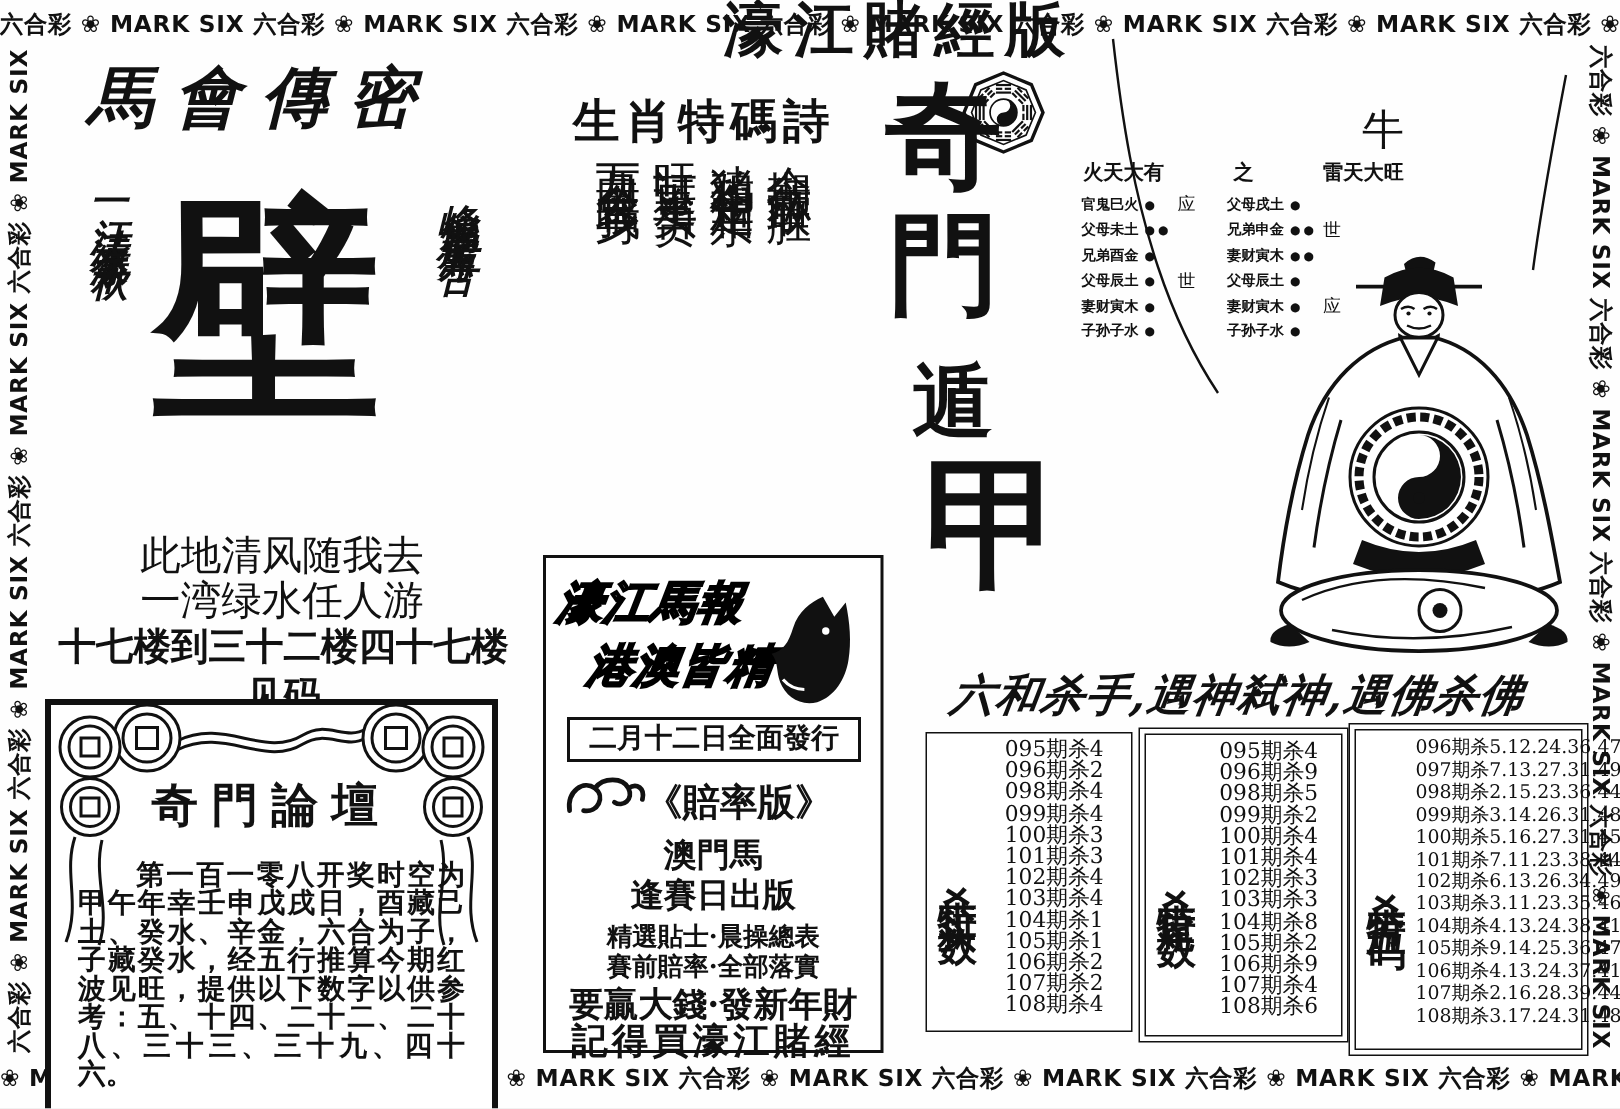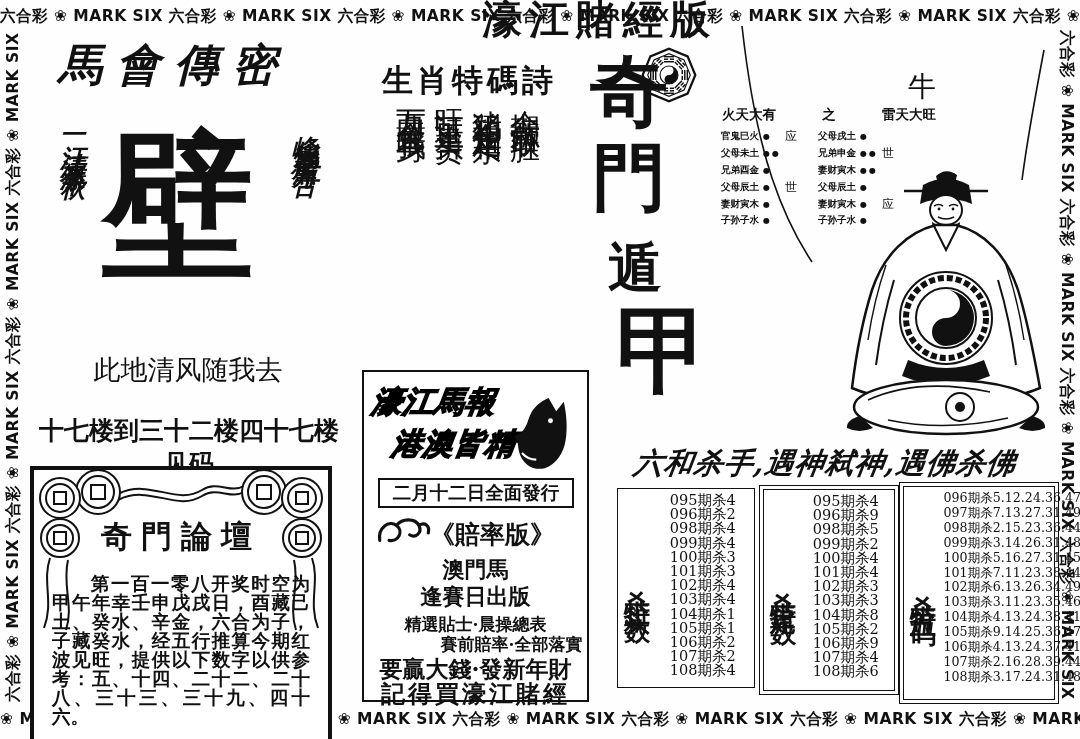--- a/index.html
+++ b/index.html
@@ -91,20 +91,21 @@
   <svg class="abs" style="left:0;top:0;width:1080px;height:739px;pointer-events:none;" viewBox="0 0 1080 739">
     <path d="M742,26 C748,80 756,130 772,178 C782,208 796,238 812,262" stroke="#111" stroke-width="1.6" fill="none"></path>
     <path d="M1044,50 C1036,92 1028,134 1022,180" stroke="#111" stroke-width="1.6" fill="none"></path>
   </svg>
 
   <div class="abs" id="mahui-header">馬會傳密</div>
   <div class="abs vert" id="mahui-left">一汪清水漾千秋</div>
   <div class="abs" id="mahui-big">壁</div>
   <div class="abs vert" id="mahui-right">峰巒懸崖照万古</div>
   <div class="abs mahui-line" id="mv1">此地清风随我去</div>
+  <div class="abs mahui-line" id="mv2">一湾绿水任人游</div>
   <div class="abs mahui-line" id="mv3">十七楼到三十二楼四十七楼见码</div>
 
   <div class="abs sans" id="poem-title">生肖特碼詩</div>
   <div class="abs" id="poem-cols">
     <div>今期行营小取胜</div>
     <div>猪鸡和合定相亲</div>
     <div>旺运可走当头贵</div>
     <div>万两黄金临我身</div>
   </div>
 
@@ -317,21 +318,21 @@
       <path d="M10,60 q6,7 15,7" stroke="#fff" stroke-width="2.2" fill="none"></path>
     </svg>
     <div class="abs" id="ad-release">二月十二日全面發行</div>
     <svg class="abs" style="left:12px;top:144px;width:56px;height:32px;" viewBox="0 0 60 34">
       <path d="M4,26 C2,12 14,4 22,10 C30,16 24,28 14,26 M22,10 C28,2 42,2 46,10 C50,18 42,24 36,20 M46,10 C52,6 58,10 56,18" stroke="#111" stroke-width="3.4" fill="none" stroke-linecap="round"></path>
     </svg>
     <div class="abs" style="left:66px;top:146px;font-size:25px;font-weight:900;">《賠率版》</div>
     <div class="abs ad-c" style="top:183px;font-size:22px;">澳門馬</div>
     <div class="abs ad-c" style="top:210px;font-size:22px;">逢賽日出版</div>
     <div class="abs ad-c" style="top:241px;font-size:17px;">精選貼士·晨操總表</div>
-    <div class="abs ad-c" style="top:261px;font-size:17px;margin-left:36px;">賽前賠率·全部落實</div>
+    <div class="abs ad-c" style="top:261px;font-size:17px;">賽前賠率·全部落實</div>
     <div class="abs ad-c" style="top:282px;font-size:23px;font-weight:900;">要贏大錢·發新年財</div>
     <div class="abs ad-c" style="top:306px;font-size:24px;font-weight:900;letter-spacing:3px;font-family:Liberation Serif, serif;">記得買濠江賭經</div>
   </div>
 
   <div class="abs" id="killers-title">六和杀手,遇神弒神,遇佛杀佛</div>
 
   <div class="abs kbox" style="left:617px;top:488px;width:138px;height:200px;">
     <div class="vlabel">杀特头数</div>
     <div class="krows">
       <div class="krow">095期杀4</div>

